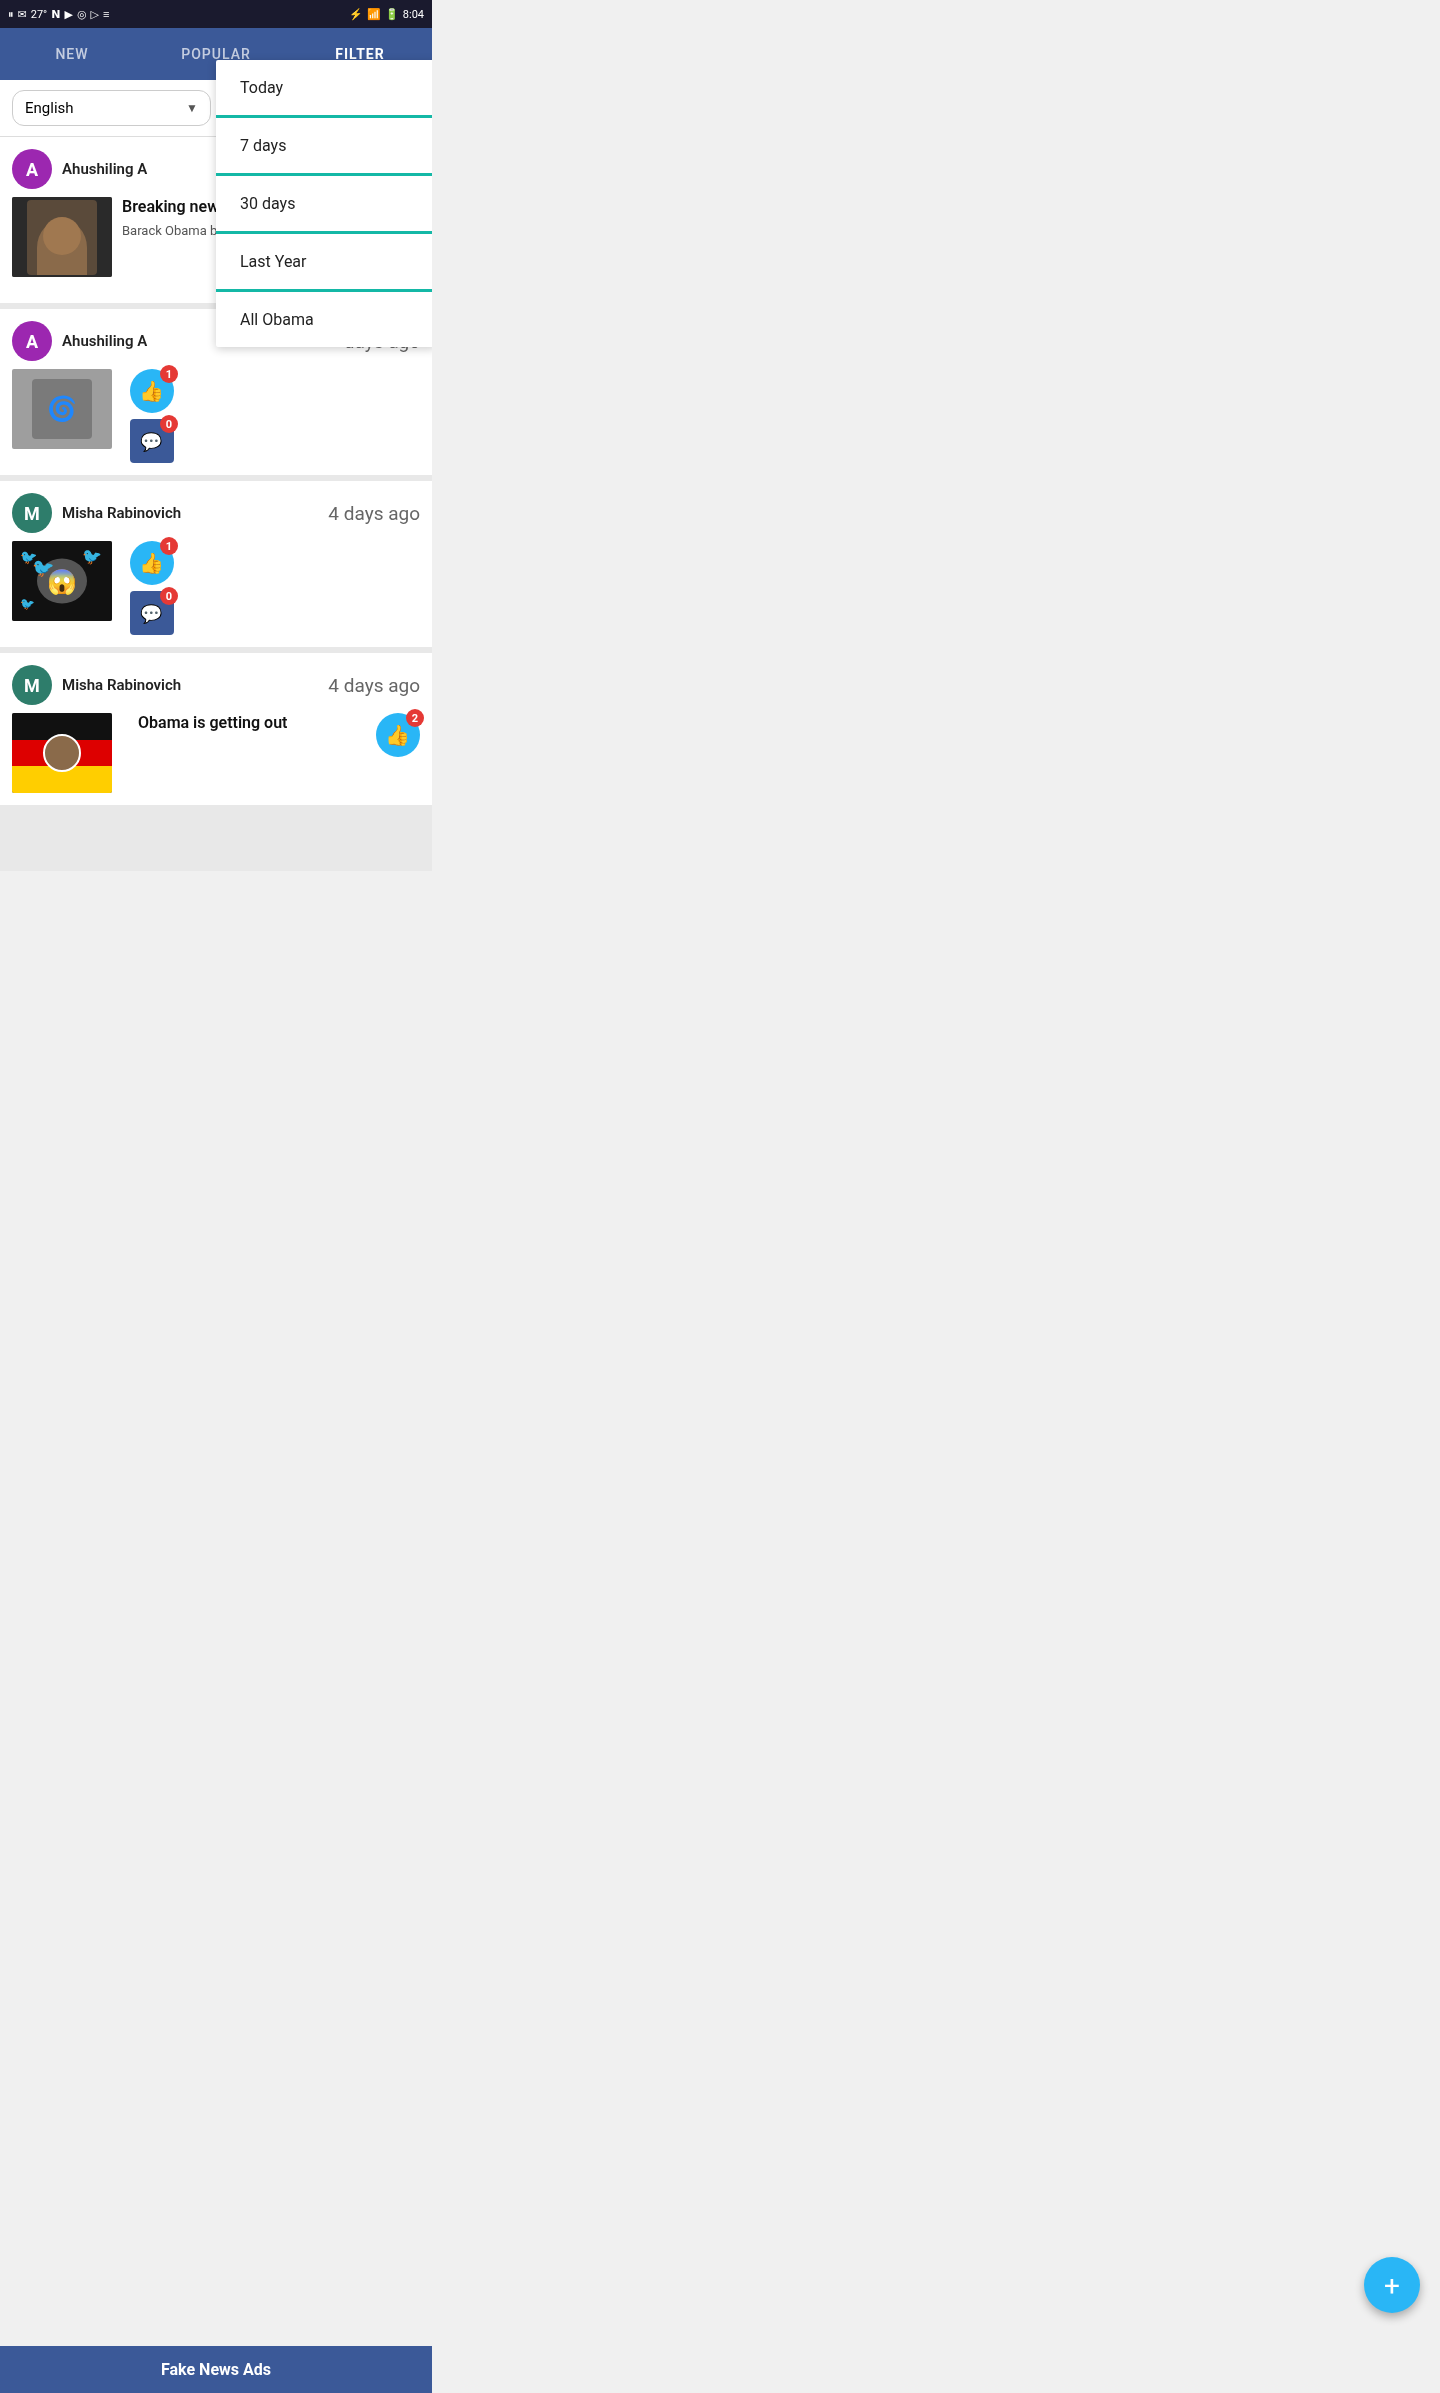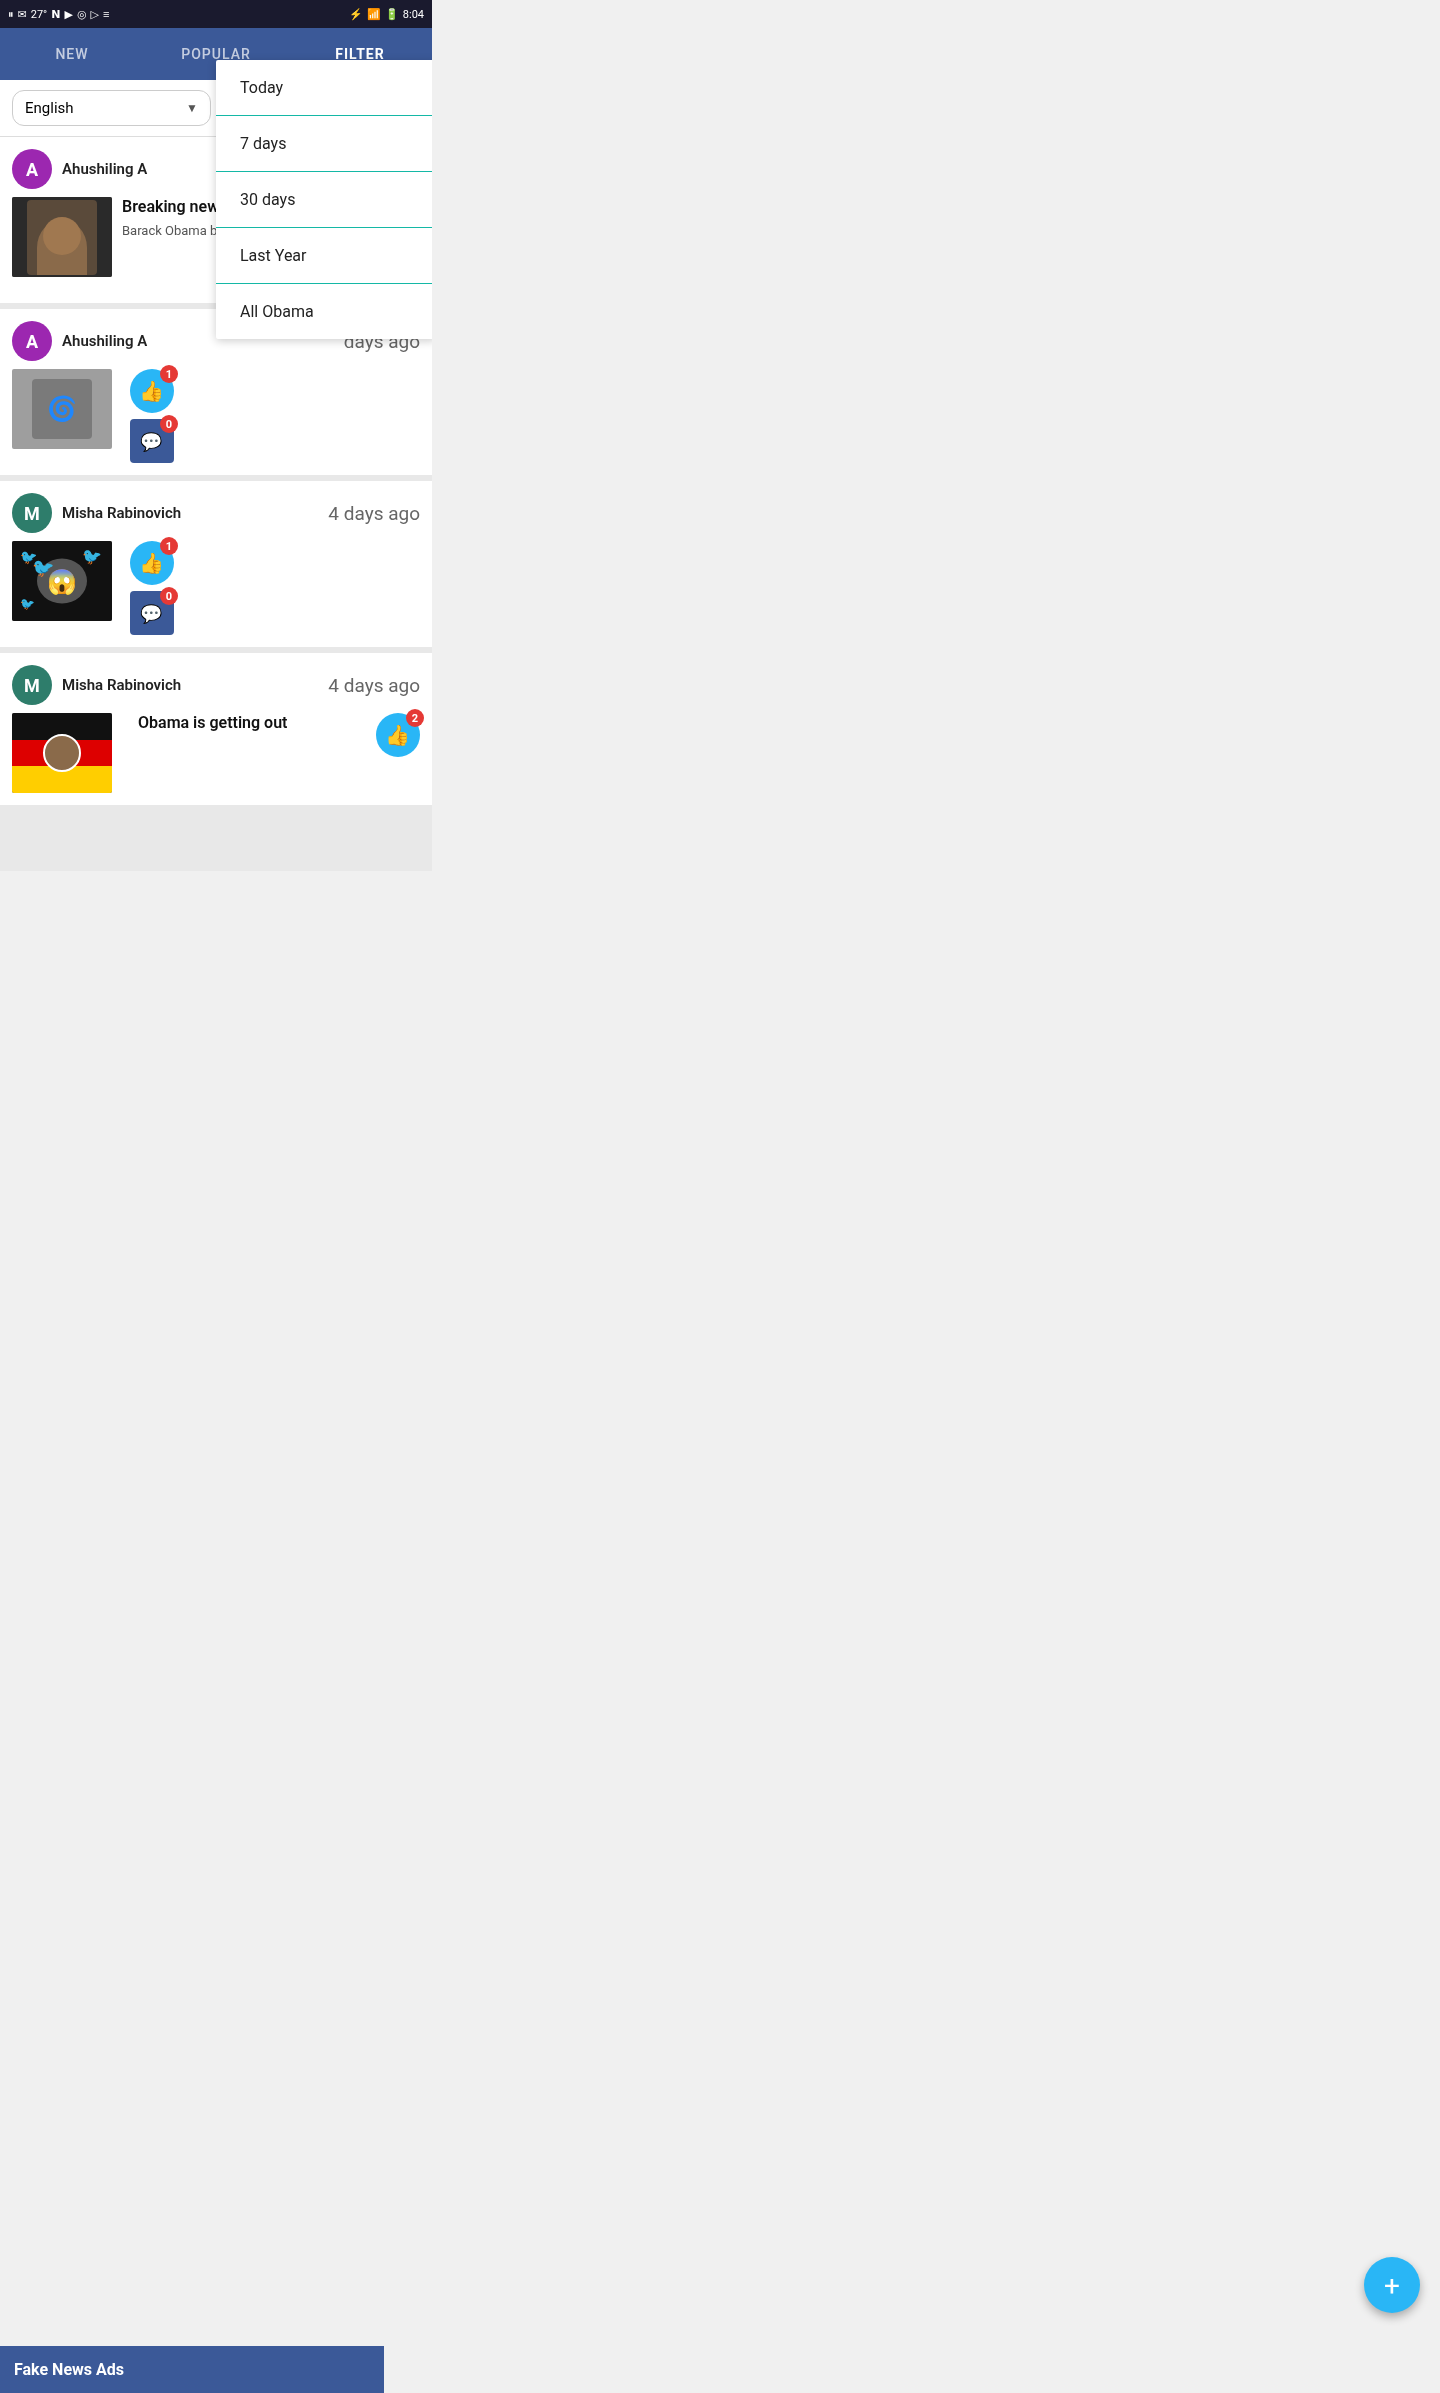--- a/index.html
+++ b/index.html
@@ -100,21 +100,21 @@
       width: 220px;
       z-index: 100;
       box-shadow: 0 2px 10px rgba(0,0,0,0.2);
       border-radius: 2px;
     }
     .dropdown-item {
       padding: 18px 24px;
       font-size: 16px;
       color: #222;
       cursor: pointer;
-      border-bottom: 1px solid #14b8a6;
+      border-bottom: 3px solid #14b8a6;
     }
     .dropdown-item:last-child { border-bottom: none; }
 
     
     .second-dropdown {
       flex: 1;
       background: white;
       border: 1px solid #ccc;
       border-radius: 4px;
       padding: 8px 12px;
@@ -259,27 +259,27 @@
       font-size: 28px;
       box-shadow: 0 4px 10px rgba(0,0,0,0.3);
       cursor: pointer;
       z-index: 50;
     }
 
     
     .bottom-ad {
       background: #3b5998;
       color: white;
-      text-align: left;
+      text-align: center;
       padding: 14px;
       font-size: 16px;
       font-weight: 700;
       position: fixed;
       bottom: 0;
-      width: 384px;
+      width: 432px;
     }
 
     
     .img-obama {
       background: #333;
       width: 100%;
       height: 100%;
       display: flex;
       align-items: center;
       justify-content: center;

